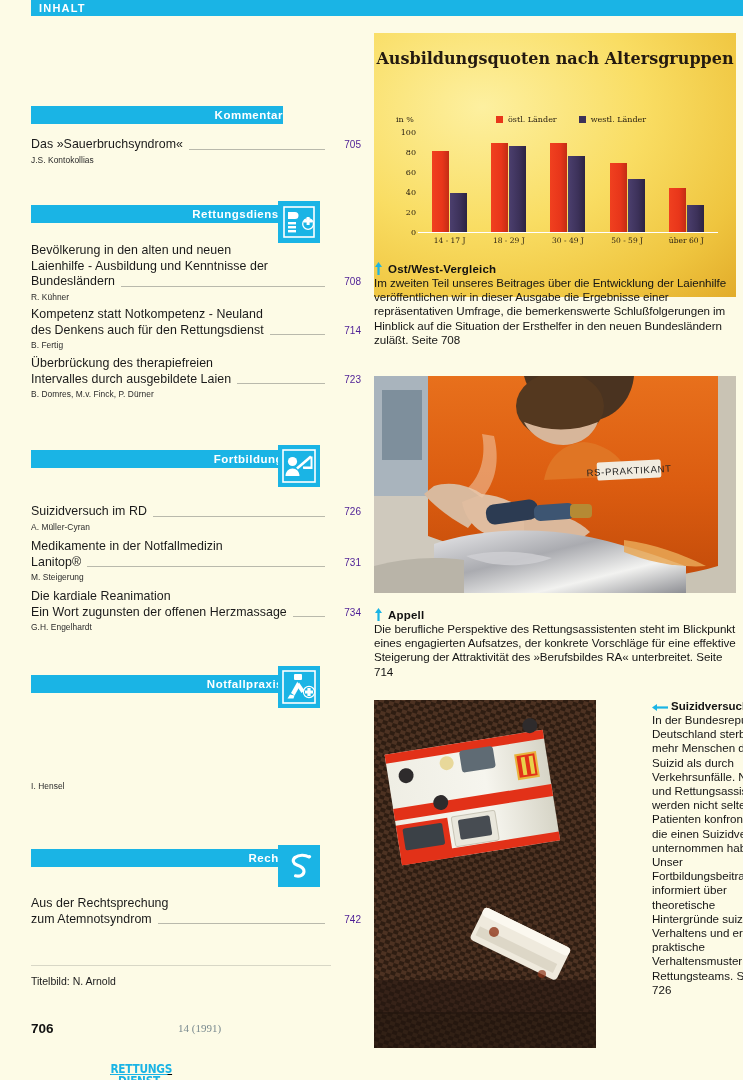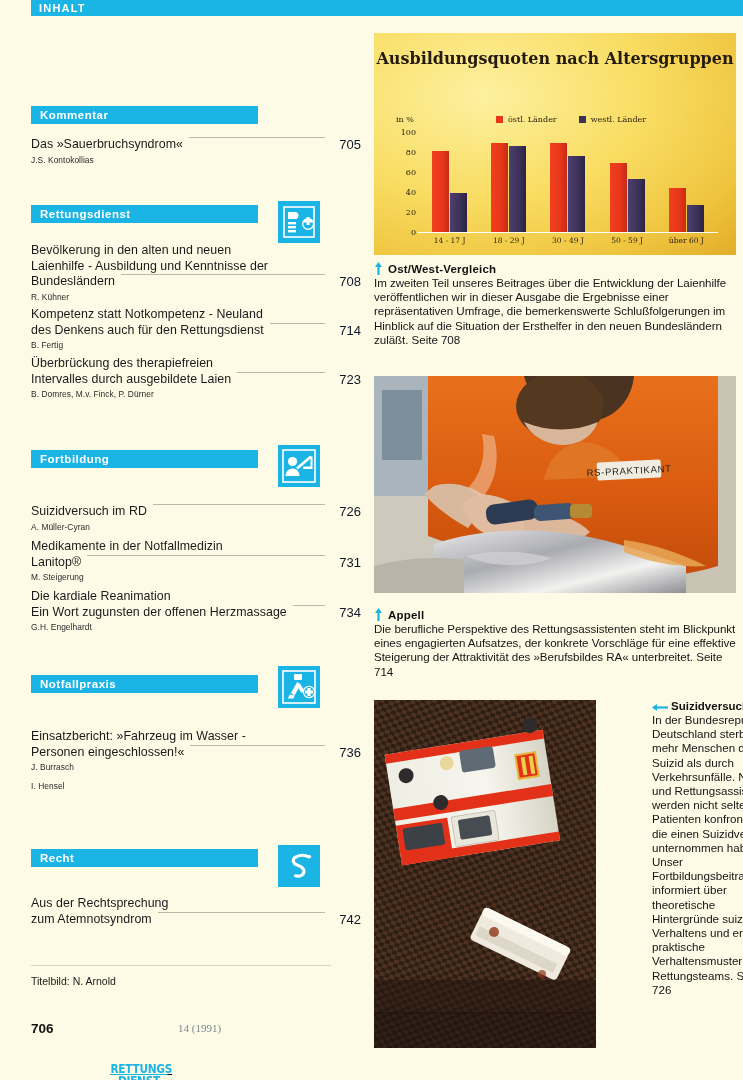--- a/index.html
+++ b/index.html
@@ -18,49 +18,50 @@
   }
   .inhalt-bar span {
     color: #ffffff; font-size: 11px; font-weight: bold; letter-spacing: 1.2px;
     line-height: 16px; padding-left: 8px; display: block;
   }
 
   
   .left-col { position: absolute; left: 31px; top: 0; width: 330px; height: 1080px; }
 
   .sec-head {
-    position: absolute; left: 0; width: 227px; height: 18px;
+    position: absolute; left: 0; width: 252px; height: 18px;
     background: #1ab4e5;
+    text-align: right;
   }
   .sec-head span {
     color: #ffffff; font-size: 11.5px; font-weight: bold; letter-spacing: .5px;
     line-height: 18px; padding-left: 9px; display: block;
   }
 
   .sec-icon {
     position: absolute; left: 247px; width: 42px; height: 42px;
     background: #1ab4e5;
   }
   .sec-icon svg { display: block; width: 42px; height: 42px; }
 
   .entry { position: absolute; left: 0; width: 330px; }
   .entry .title {
     font-size: 12.4px; color: #1a1a1a; line-height: 15.6px;
     letter-spacing: .05px;
   }
   .entry .title .lastline {
-    display: flex; align-items: flex-start; width: 100%;
+    display: flex; align-items: flex-end; width: 100%;
   }
   .entry .title .lastline .txt { white-space: nowrap; }
   .entry .title .lastline .leader {
     flex: 1 1 auto; height: 1px; background: #b9b9ac; margin: 0 6px 3px 6px;
     min-width: 6px;
   }
   .entry .title .lastline .pg {
-    font-size: 13px; color: #0f172a; width: 30px; text-align: right; flex: none;
+    font-size: 10px; color: #4c1d95; width: 30px; text-align: right; flex: none;
   }
   .entry .author {
     font-size: 8.4px; color: #2b2b2b; margin-top: 2px; letter-spacing: .05px;
   }
 
   .divider {
     position: absolute; left: 0; width: 300px; height: 1px; background: #d8d7c6;
   }
   .titelbild {
     position: absolute; left: 0; font-size: 10.5px; color: #1a1a1a;
@@ -81,21 +82,21 @@
   .vol {
     position: absolute; left: 178px; top: 1022px;
     font-size: 11px; color: #7a8a8f; font-family: "Liberation Serif", serif;
   }
 
   
   .right-col { position: absolute; left: 374px; top: 0; width: 362px; }
 
   
   .chart-photo {
-    position: absolute; left: 0px; top: 33px; width: 362px; height: 222px;
+    position: absolute; left: 0px; top: 33px; width: 362px; height: 264px;
     background: radial-gradient(ellipse at 30% 28%, #fdf0a0 0%, #f9dd63 45%, #efc53f 78%, #e2ac2a 100%);
     overflow: hidden;
   }
   .chart-title {
     position: absolute; top: 16px; left: 0; width: 100%; text-align: center;
     font-family: "DejaVu Serif", serif; font-weight: bold; font-size: 16px;
     color: #241a10; line-height: 19px;
   }
   .chart-ylab {
     position: absolute; left: 22px; top: 82px; font-size: 8px; color: #2a2113;
@@ -301,31 +302,20 @@
           <g fill="#ffffff">
         <rect x="5" y="5" width="32" height="32" fill="none" stroke="#ffffff" stroke-width="1.6"></rect>
         <rect x="16" y="8" width="8" height="6" rx="1"></rect>
         <path d="M19.5 15.5 13 27l3.5 2.5 4.5-8z"></path>
         <path d="M21 16.5l5.5 8-3 2.5-5-7.5z"></path>
         <path d="M12 28.5l-2.5 4h6l1-3z"></path>
         <path d="M27 24.5h2.4v-2.4h3.2v2.4H35v3.1h-2.4V30h-3.2v-2.4H27z"></path>
         <circle cx="31" cy="26" r="5.6" fill="none" stroke="#ffffff" stroke-width="1.2"></circle>
       </g>
         </svg>
-    </div>
-    <div class="entry" style="top:729px">
-      <div class="title">
-        <div>Einsatzbericht: »Fahrzeug im Wasser -</div>
-        <div class="lastline">
-          <span class="txt">Personen eingeschlossen!«</span>
-          <span class="leader"></span>
-          <span class="pg">736</span>
-        </div>
-      </div>
-      <div class="author">J. Burrasch</div>
     </div>
     <div class="entry" style="top:779px">
       <div class="author">I. Hensel</div>
     </div>
 
     <div class="sec-head" style="top:849px">
       <span>Recht</span>
     </div>
     <div class="sec-icon" style="top:845px">
       <svg viewBox="0 0 42 42">

